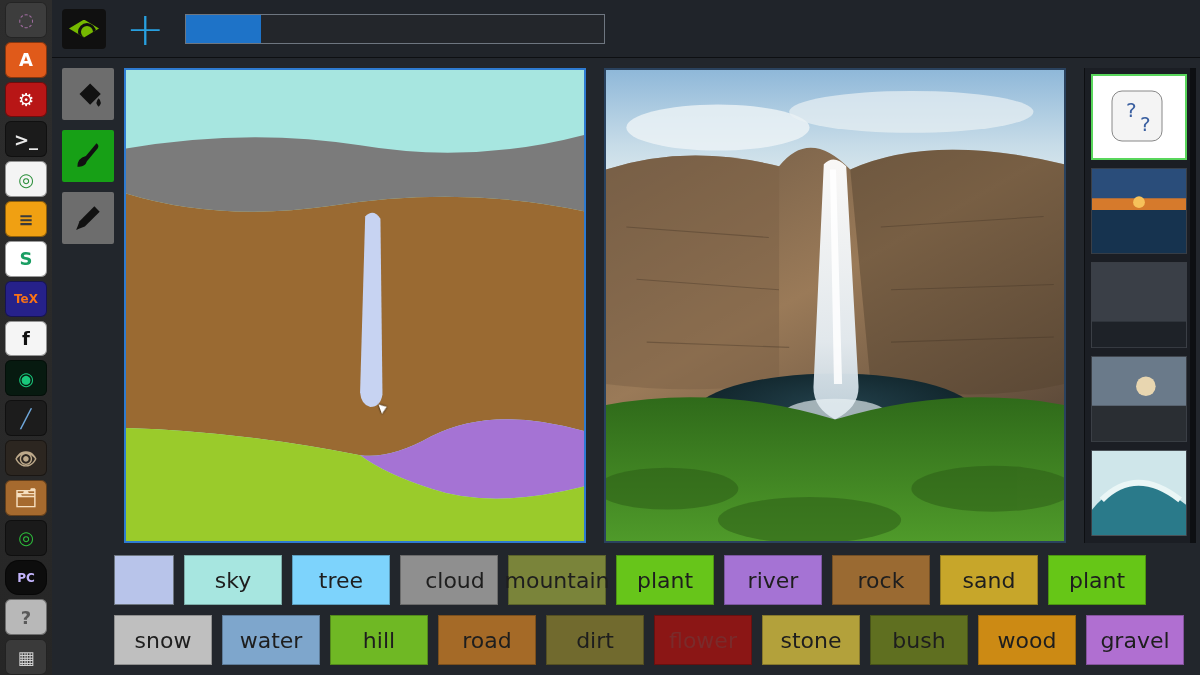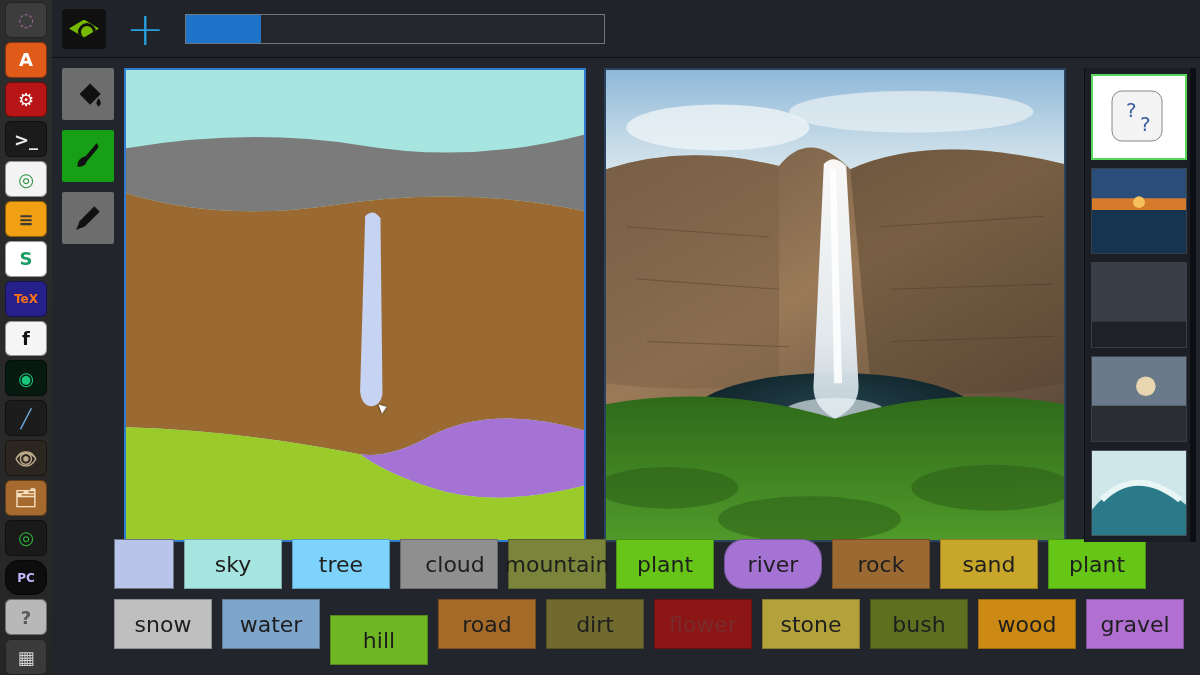--- a/index.html
+++ b/index.html
@@ -318,41 +318,41 @@
         </div>
         <div class="swatch" style="background: rgb(143, 143, 143); padding-left: 12px;">
           <span>cloud</span>
         </div>
         <div class="swatch" style="background: rgb(122, 132, 58);">
           <span>mountain</span>
         </div>
         <div class="swatch" style="background: rgb(103, 197, 26);">
           <span>plant</span>
         </div>
-        <div class="swatch" style="background: rgb(165, 115, 212); border-radius: 20px;">
+        <div class="swatch" style="background: rgb(165, 115, 212);">
           <span>river</span>
         </div>
         <div class="swatch" style="background: rgb(154, 106, 50);">
           <span>rock</span>
         </div>
         <div class="swatch" style="background: rgb(199, 166, 42);">
           <span>sand</span>
         </div>
         <div class="swatch" style="background: rgb(102, 198, 23);">
           <span>plant</span>
         </div>
       </div>
     <div class="pal-row" id="palrow2">
         <div class="swatch" style="background: rgb(191, 191, 191);">
           <span>snow</span>
         </div>
         <div class="swatch" style="background: rgb(126, 166, 204);">
           <span>water</span>
         </div>
-        <div class="swatch" style="background: rgb(111, 184, 36); margin-top: 16px;">
+        <div class="swatch" style="background: rgb(111, 184, 36);">
           <span>hill</span>
         </div>
         <div class="swatch" style="background: rgb(165, 106, 39);">
           <span>road</span>
         </div>
         <div class="swatch" style="background: rgb(113, 106, 46);">
           <span>dirt</span>
         </div>
         <div class="swatch dim" style="background: rgb(139, 22, 21);">
           <span>flower</span>

